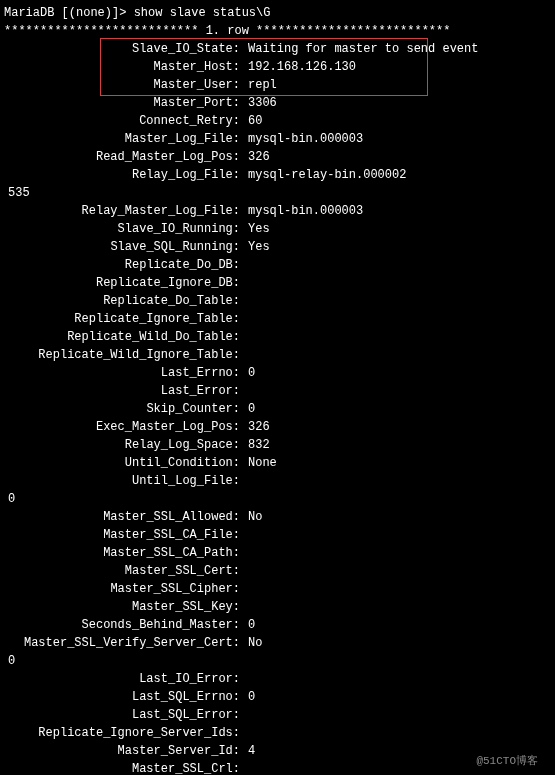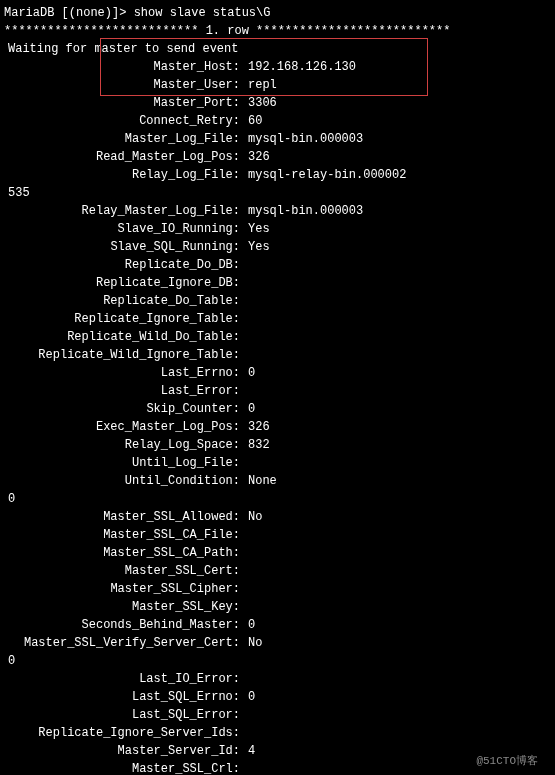--- a/index.html
+++ b/index.html
@@ -61,20 +61,21 @@
 
 <div class="prompt-line">
   <span>MariaDB [(none)]&gt;</span>
   <span>show slave status\G</span>
 </div>
 
 <div class="row-line">*************************** 1. row ***************************</div>
 
 <div id="fields-container">
     <div class="status-row">
+      <span class="label">Slave_IO_State:</span>
       <span class="value">Waiting for master to send event</span>
     </div>
     <div class="status-row">
       <span class="label">Master_Host:</span>
       <span class="value">192.168.126.130</span>
     </div>
     <div class="status-row">
       <span class="label">Master_User:</span>
       <span class="value">repl</span>
     </div>
@@ -151,28 +152,28 @@
     </div>
     <div class="status-row">
       <span class="label">Exec_Master_Log_Pos:</span>
       <span class="value">326</span>
     </div>
     <div class="status-row">
       <span class="label">Relay_Log_Space:</span>
       <span class="value">832</span>
     </div>
     <div class="status-row">
-      <span class="label">Until_Log_File:</span>
-      <span class="value"></span>
-    </div>
-    <div class="status-row">
       <span class="label">Until_Condition:</span>
       <span class="value">None</span>
     </div>
     <div class="status-row">
+      <span class="label">Until_Log_File:</span>
+      <span class="value"></span>
+    </div>
+    <div class="status-row">
       <span class="value">0</span>
     </div>
     <div class="status-row">
       <span class="label">Master_SSL_Allowed:</span>
       <span class="value">No</span>
     </div>
     <div class="status-row">
       <span class="label">Master_SSL_CA_File:</span>
       <span class="value"></span>
     </div>

